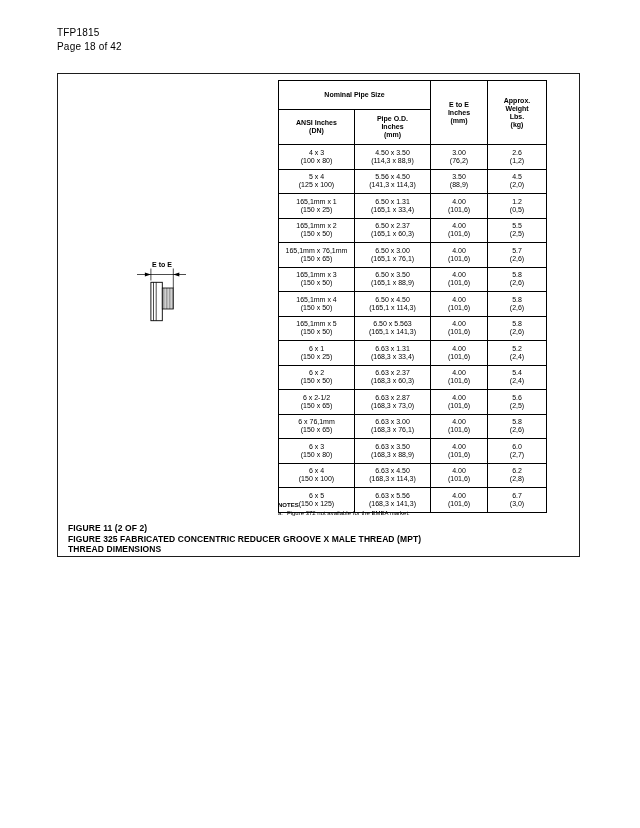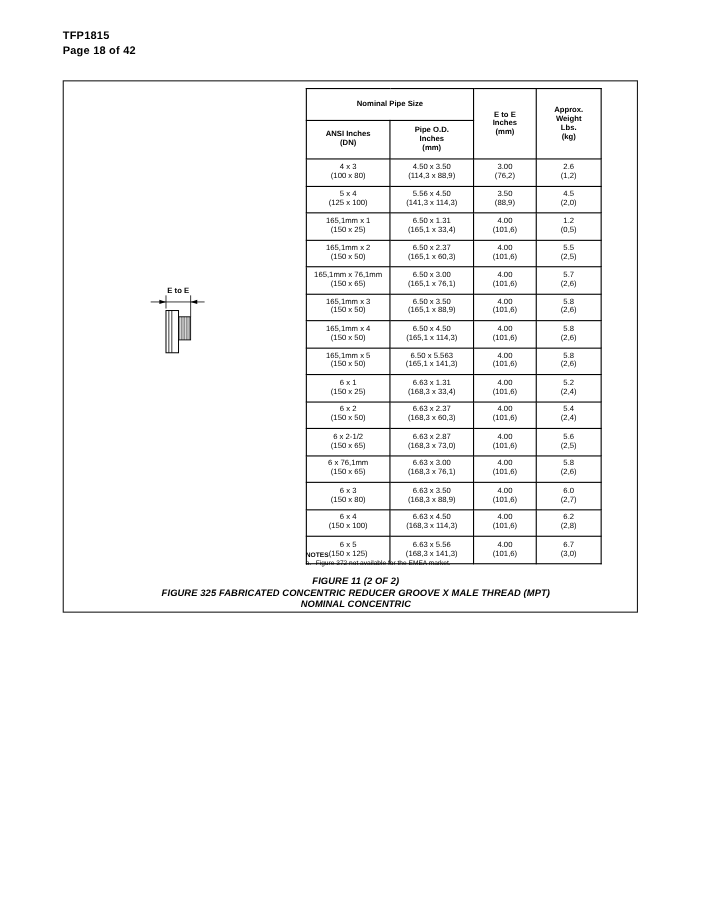--- a/index.html
+++ b/index.html
@@ -1,21 +1,21 @@
 <!DOCTYPE html>
 <html><head>
 <meta charset="utf-8">
 <style>
   html,body { margin:0; padding:0; }
   body {
     width:640px; height:828px; background:#ffffff; position:relative;
     font-family:"Liberation Sans", sans-serif; color:#000;
     -webkit-font-smoothing:antialiased;
   }
-  .doc-header { position:absolute; left:57px; top:26px; font-weight:bold; font-size:10px; line-height:14px; letter-spacing:0.2px; }
+  .doc-header { position:absolute; left:57px; top:26px; font-weight:normal; font-size:10px; line-height:14px; letter-spacing:0.2px; }
   .frame {
     position:absolute; left:57px; top:73px; width:523px; height:484px;
     border:1.5px solid #1d1d1d; box-sizing:border-box; background:#fff;
   }
   .drawing { position:absolute; left:66px; top:173px; width:100px; height:92px; }
   .drawing svg { display:block; }
   .dim-text { font-family:"Liberation Sans", sans-serif; font-size:7px; font-weight:bold; }
 
   table.spec-table {
     position:absolute; left:220px; top:6px; width:268px;
@@ -33,21 +33,21 @@
   .spec-table tbody td div { line-height:8px; }
 
   .notes { position:absolute; left:220px; top:428px; font-size:6px; line-height:7px; }
   .notes-title { font-weight:bold; }
   .note-item { display:flex; margin-top:1px; }
   .note-marker { width:9px; flex:0 0 9px; }
   .note-text { flex:1; }
 
   .caption {
     position:absolute; left:0; right:0; top:449px; padding-left:10px;
-    text-align:center; font-weight:bold; font-style:italic;
+    font-weight:bold; 
     font-size:8.5px; line-height:10.5px; letter-spacing:0.1px;
   }
 </style>
 </head>
 <body>
 
 <div class="doc-header">
   <div>TFP1815</div>
   <div>Page 18 of 42</div>
 </div>
@@ -389,16 +389,16 @@
     <div class="notes-title">NOTES</div>
     <div class="note-item">
       <span class="note-marker">a.</span>
       <span class="note-text">Figure 372 not available for the EMEA market.</span>
     </div>
   </div>
 
   <div class="caption">
     <div>FIGURE 11 (2 OF 2)</div>
     <div>FIGURE 325 FABRICATED CONCENTRIC REDUCER GROOVE X MALE THREAD (MPT)</div>
-    <div>NOMINAL CONCENTRIC</div>
+    <div>THREAD DIMENSIONS</div>
   </div>
 
 </div>
 
 </body></html>

